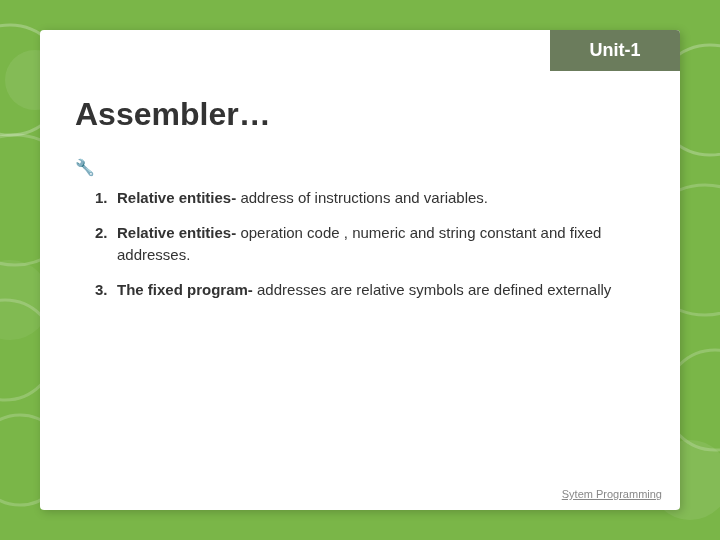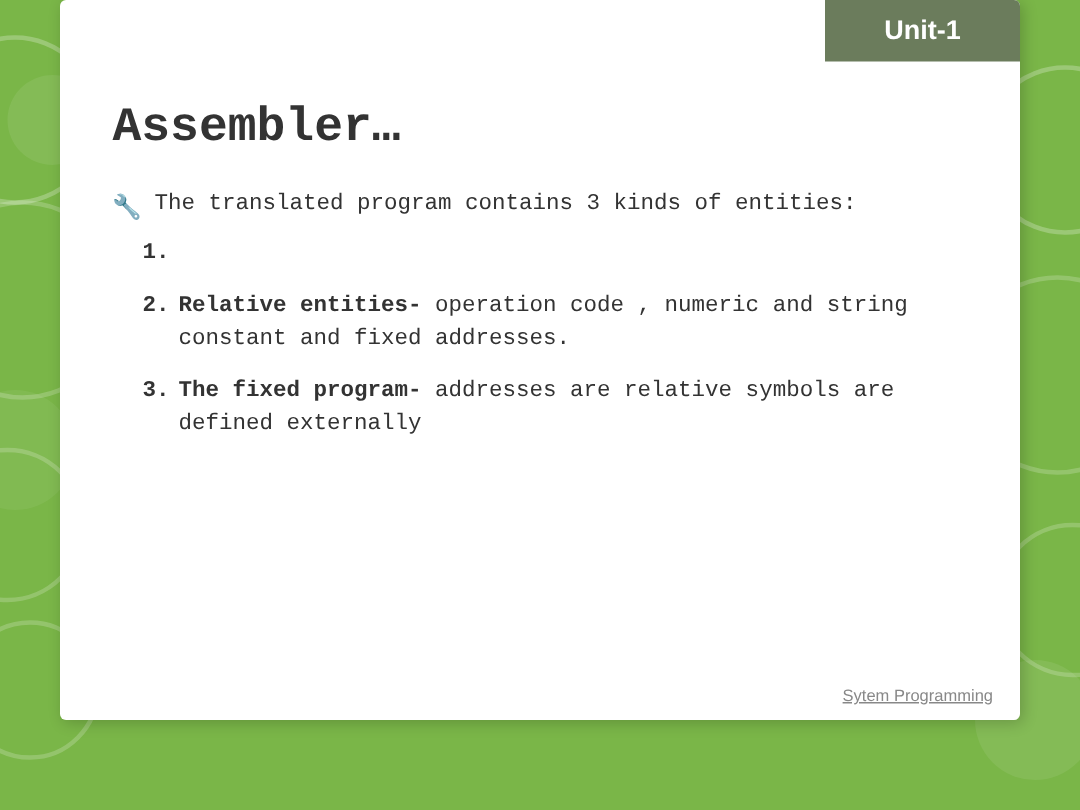--- a/index.html
+++ b/index.html
@@ -10,20 +10,21 @@
       background: #7ab648;
       font-family: Arial, sans-serif;
     }
 
     .bg-outer {
       width: 720px;
       height: 540px;
       background: #7ab648;
       position: relative;
       display: flex;
+      align-items: center;
       justify-content: center;
     }
 
     
     .deco-left {
       position: absolute;
       left: 0;
       top: 0;
       width: 70px;
       height: 540px;
@@ -60,21 +61,20 @@
       font-weight: bold;
       padding: 10px 30px;
       border-radius: 0 4px 0 0;
       min-width: 130px;
       text-align: center;
     }
 
     .slide-content {
       padding: 20px 35px 20px 35px;
       margin-top: 10px;
-      font-family: Liberation Mono, monospace;
     }
 
     .main-title {
       font-size: 32px;
       font-weight: bold;
       color: #333333;
       margin-bottom: 24px;
       margin-top: 36px;
     }
 
@@ -164,26 +164,28 @@
       <span>Unit-1</span>
     </div>
 
     <div class="slide-content">
 
       <div class="main-title">Assembler…</div>
 
       <div class="bullet-section">
         <div class="bullet-intro">
           <span class="wrench-icon">🔧</span>
-          <span>The translated program contains 3 kinds of entities:</span>
         </div>
 
         <ol class="numbered-list">
           <li>
             <span class="list-num">1.</span>
+            <span>
+              <span class="bold-part">Relative  entities-</span><span> address of instructions and variables.</span>
+            </span>
           </li>
           <li>
             <span class="list-num">2.</span>
             <span>
               <span class="bold-part">Relative  entities-</span><span> operation code , numeric and string constant and fixed addresses.</span>
             </span>
           </li>
           <li>
             <span class="list-num">3.</span>
             <span>

